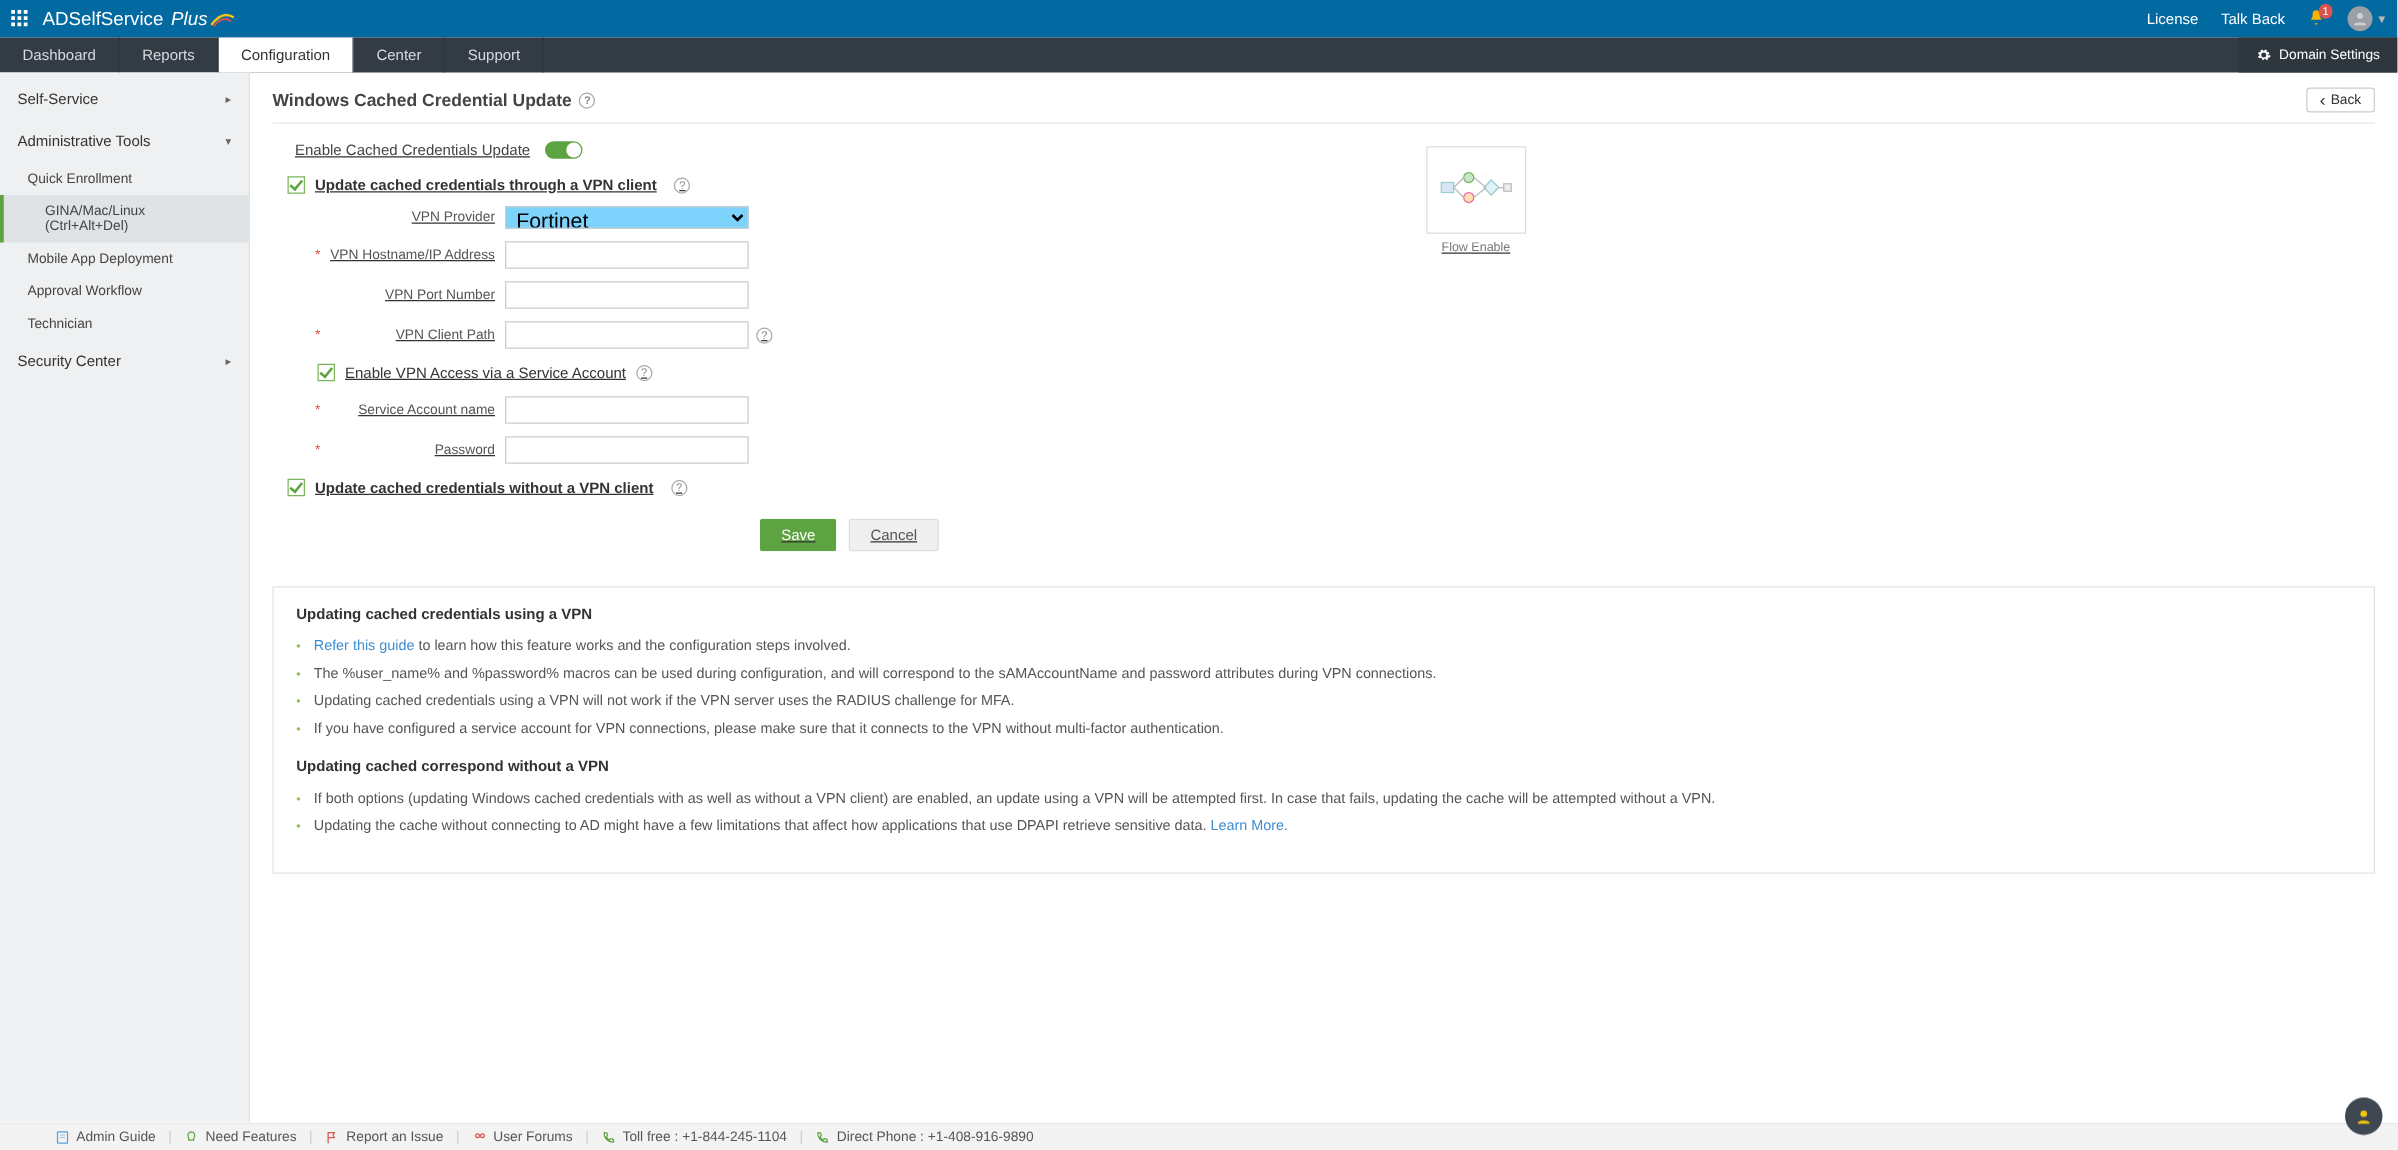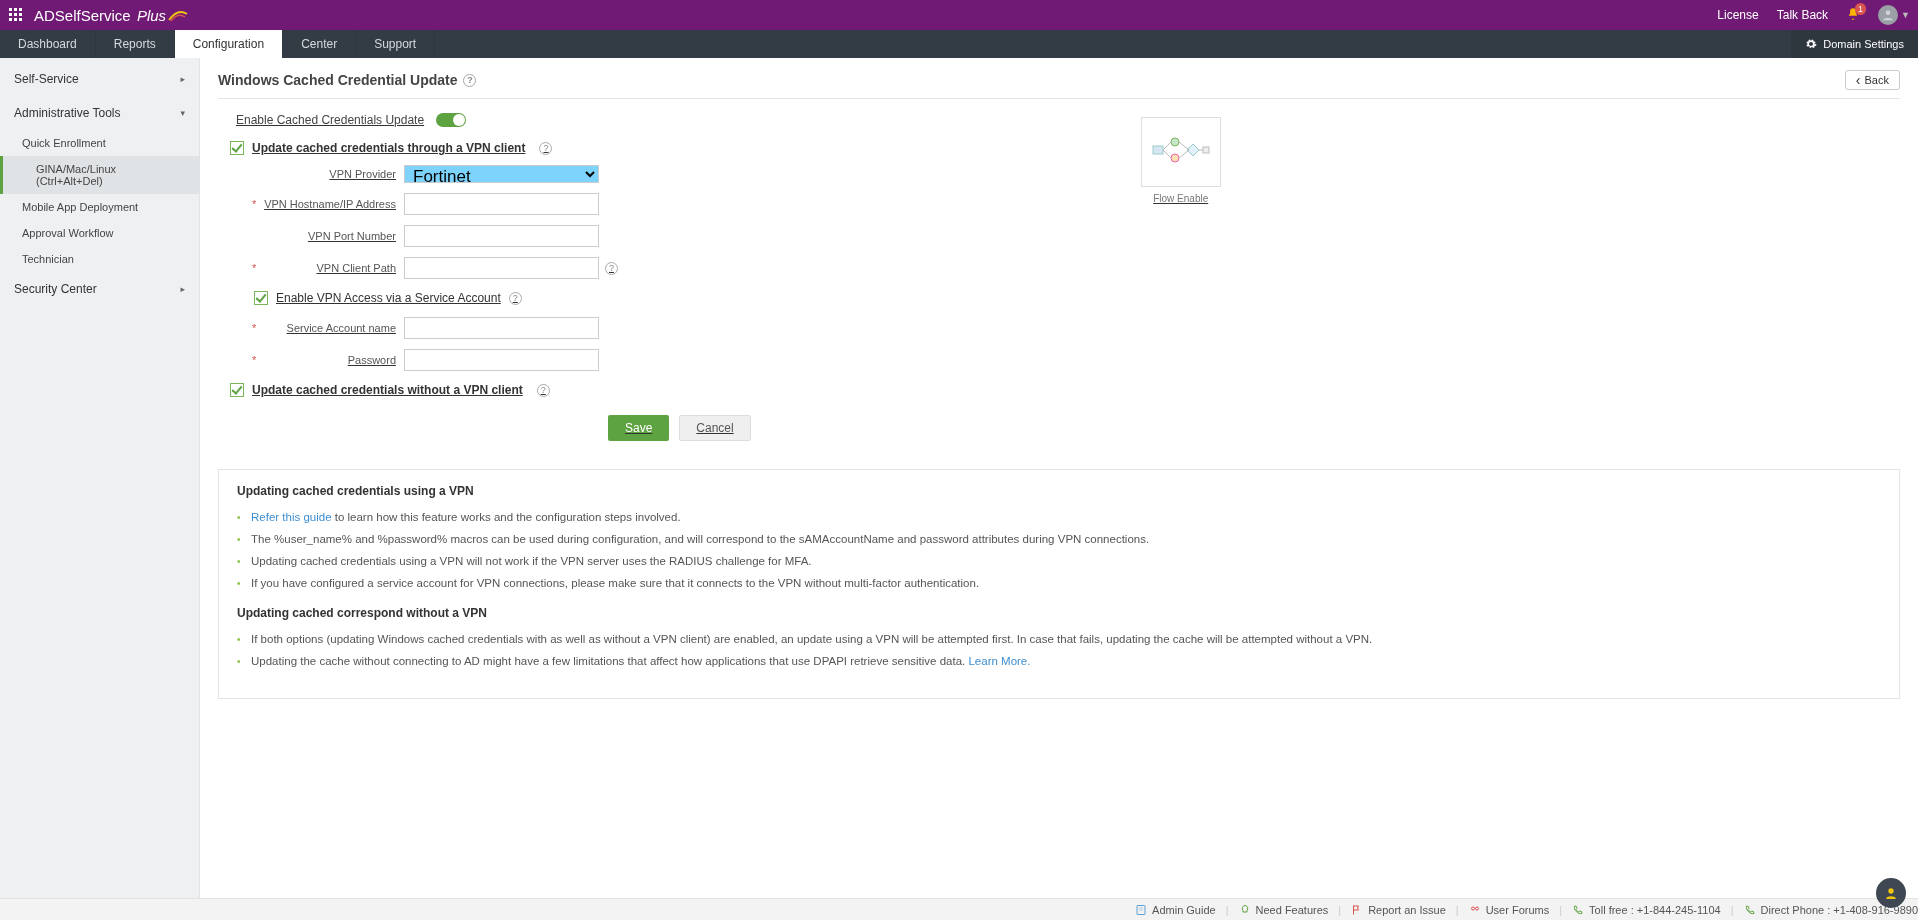--- a/index.html
+++ b/index.html
@@ -1,19 +1,19 @@
 <!DOCTYPE html>
 <html><head>
 <meta charset="utf-8">
 <style>
 * { margin:0; padding:0; box-sizing:border-box; font-family:"Segoe UI",Arial,sans-serif; }
 body { font-size:12px; color:#333; background:#fff; }
 
 
-.topbar { height:30px; background:#701a75; color:#fff; display:flex; align-items:center; padding:0 8px; }
+.topbar { height:30px; background:#0369a1; color:#fff; display:flex; align-items:center; padding:0 8px; }
 .apps-icon { width:16px; height:16px; margin-right:10px; }
 .apps-icon svg { display:block; }
 .brand { font-size:15px; display:flex; align-items:center; }
 .brand .plus { font-style:italic; font-weight:400; margin-left:2px; }
 .brand-swoosh { width:20px; height:18px; margin-left:2px; }
 .top-right { margin-left:auto; display:flex; align-items:center; gap:18px; }
 .top-right a { color:#fff; text-decoration:none; font-size:12px; }
 .bell-wrap { position:relative; }
 .bell-wrap svg { width:14px; height:14px; fill:#f8b400; }
 .bell-badge { position:absolute; top:-4px; right:-6px; background:#d9534f; color:#fff; font-size:9px; border-radius:7px; padding:0 3px; line-height:12px; }
@@ -78,21 +78,21 @@
 .flow-label { font-size:10px; color:#777; margin-top:6px; }
 
 .info-box { border:1px solid #e3e3e3; margin-top:28px; padding:14px 18px; font-size:11.5px; color:#555;}
 .info-box h4 { font-size:12px; font-weight:700; color:#333; margin-bottom:8px; }
 .info-box ul { list-style:none; padding:0; margin:0 0 12px 0;}
 .info-box li { position:relative; padding:5px 0 5px 14px; }
 .info-box li::before { content:'•'; position:absolute; left:0; color:#8bc34a; font-size:10px; top:6px;}
 .info-box a { color:#3e8ed0; text-decoration:none;}
 
 
-.footer { position:fixed; bottom:0; left:0; right:0; height:22px; background:#f3f3f3; border-top:1px solid #e2e2e2; display:flex; align-items:center; justify-content:flex-end; gap:10px; font-size:11px; color:#555;}
+.footer { position:fixed; bottom:0; left:0; right:0; height:22px; background:#f3f3f3; border-top:1px solid #e2e2e2; display:flex; align-items:center; justify-content:flex-start; gap:10px; font-size:11px; color:#555;padding-left:44px;}
 .footer .sep { color:#ccc;}
 .footer .item { display:flex; align-items:center; gap:5px;}
 .footer svg { width:12px; height:12px; }
 
 .fab { position:fixed; right:12px; bottom:12px; width:30px; height:30px; border-radius:50%; background:#3e4752; display:flex; align-items:center; justify-content:center;}
 .fab svg { width:16px; height:16px; fill:#f1c40f; }
 </style>
 </head>
 <body>
 

